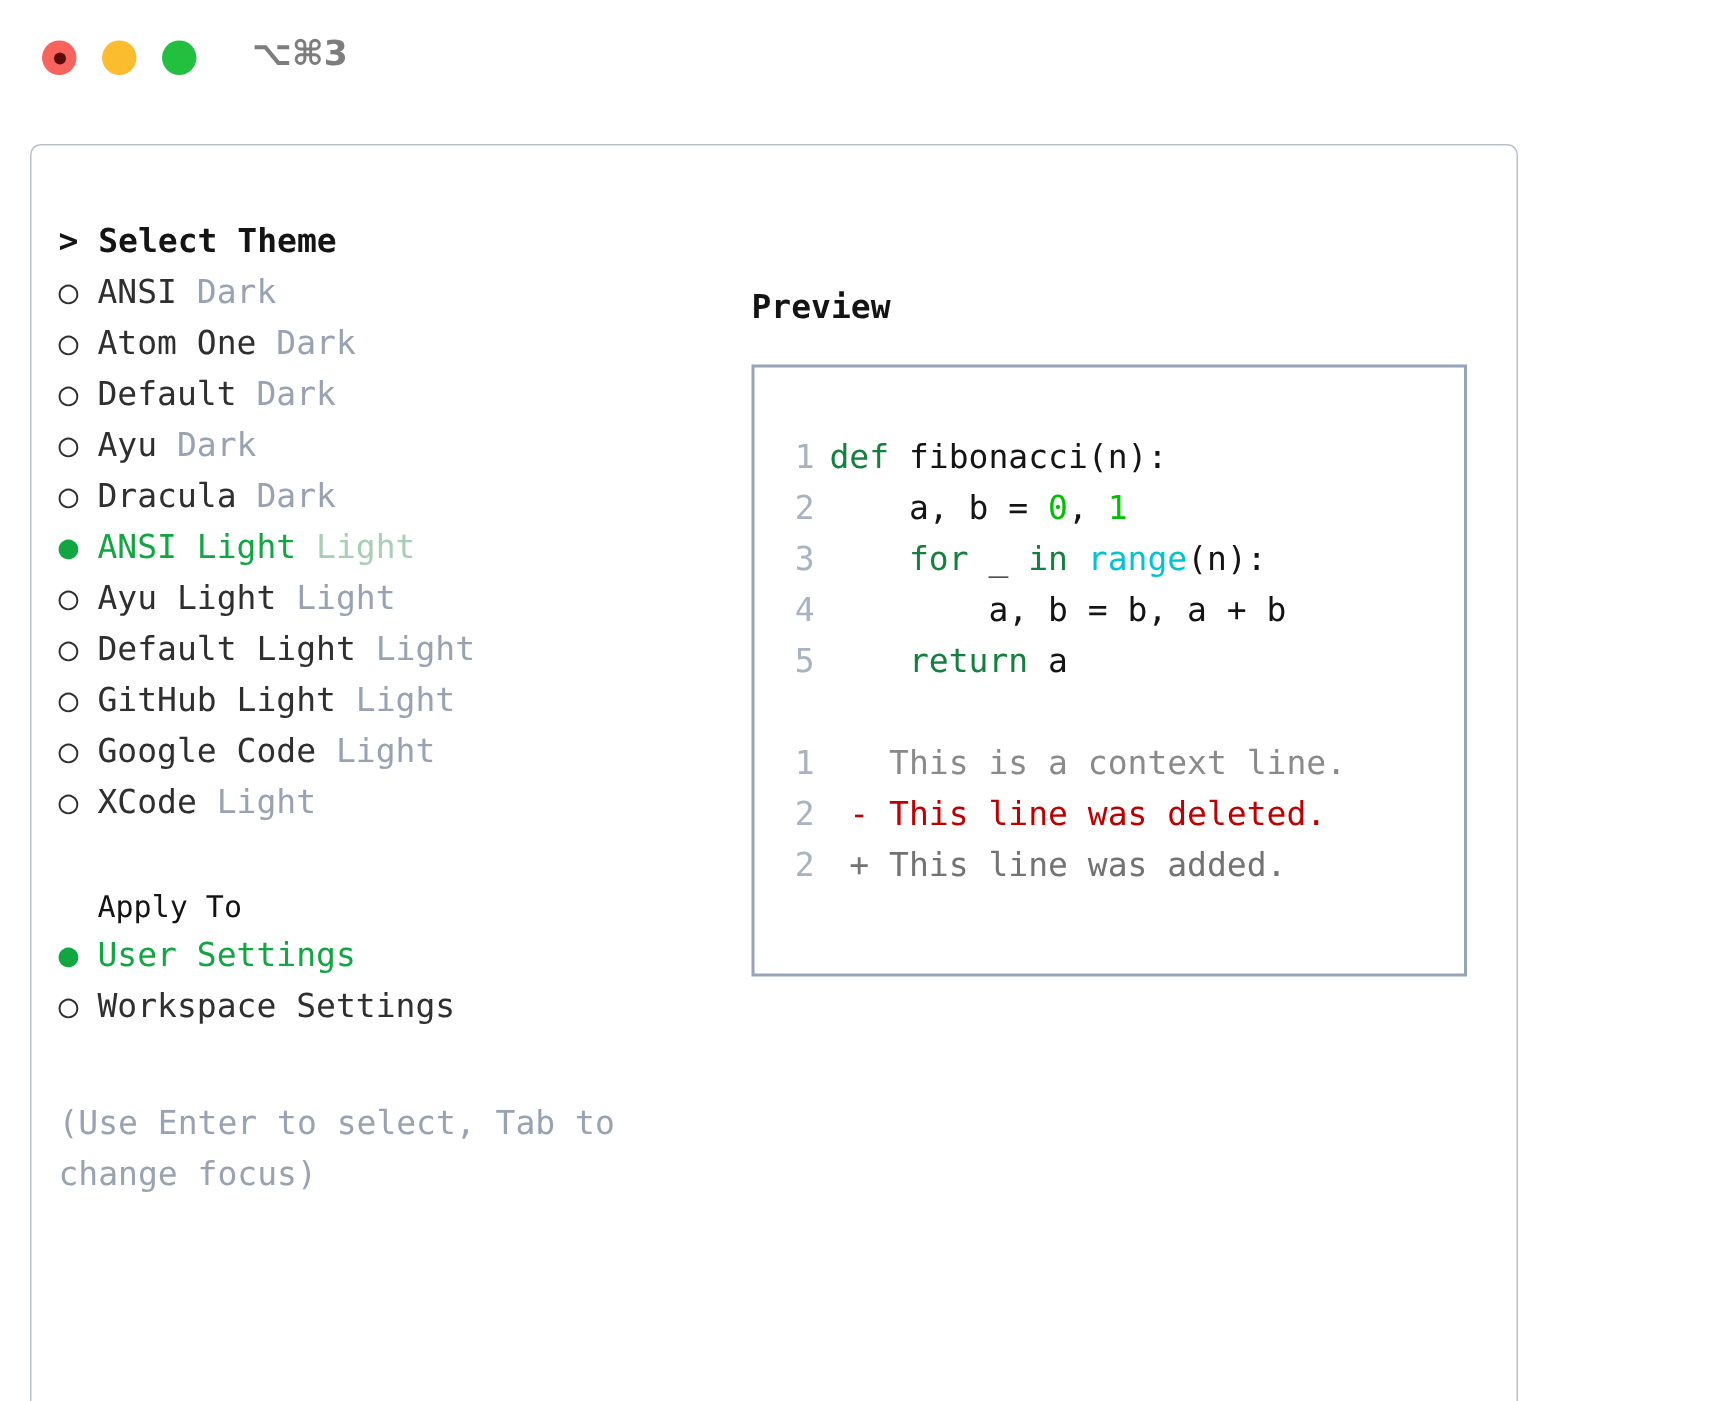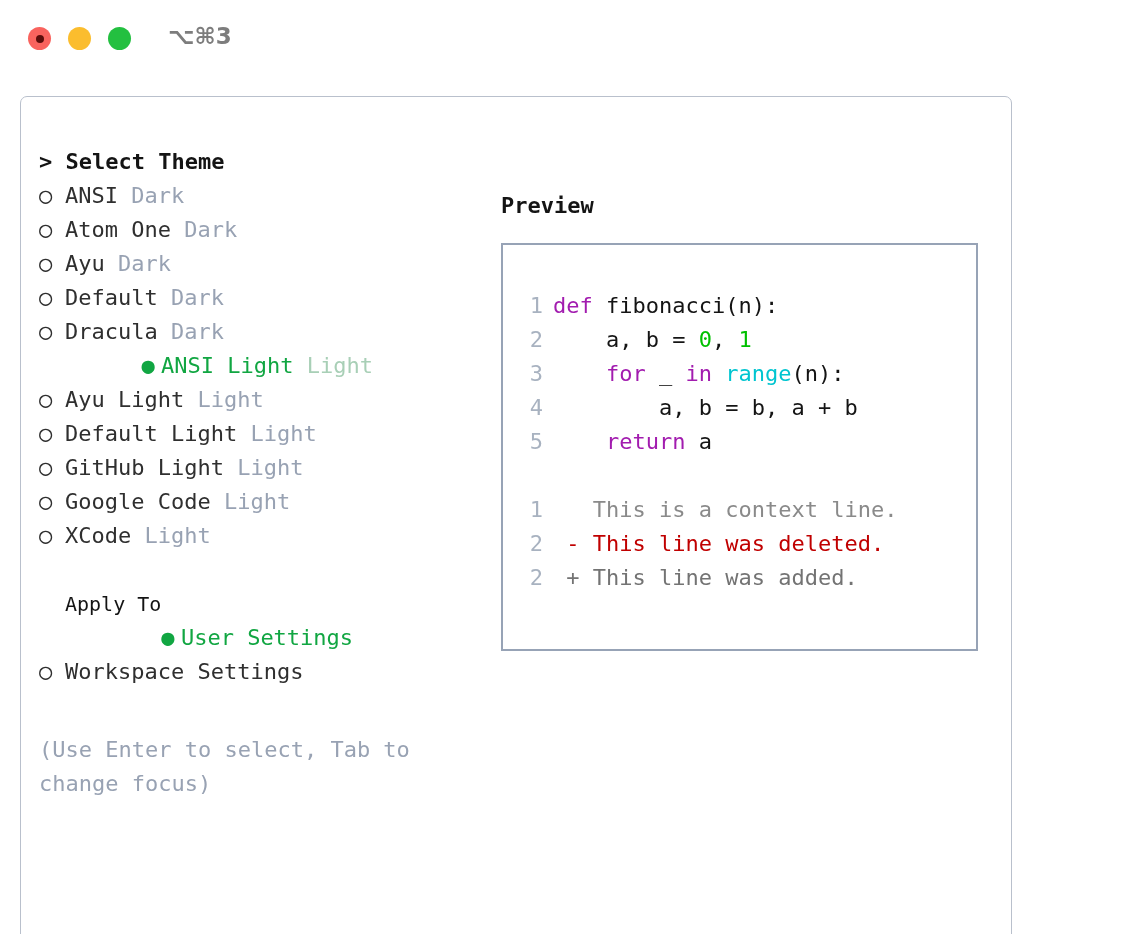--- a/index.html
+++ b/index.html
@@ -98,21 +98,20 @@
     line-height: 34px;
     color: #2f2f2f;
     white-space: pre;
   }
   .option-row .marker {
     display: inline-block;
     width: 26px;
   }
   .option-row.selected {
     color: #11a642;
-    text-align: center;
   }
   .option-row .variant {
     color: #98a2b3;
   }
   .option-row.selected .variant {
     color: #a8cfb6;
   }
 
   .spacer-row {
     height: 34px;
@@ -170,21 +169,21 @@
   }
   .code-line .lineno {
     display: inline-block;
     width: 24px;
     text-align: right;
     color: #a8b2c0;
     margin-right: 10px;
   }
   .blank-line { height: 34px; }
 
-  .tok-kw   { color: #a21caf; }
+  .tok-kw   { color: #15803d; }
   .tok-fn   { color: #00c5d0; }
   .tok-num  { color: #00c000; }
   .tok-plain{ color: #141414; }
 
   .diff-context { color: #8a8a8a; }
   .diff-del     { color: #c00000; }
   .diff-add     { color: #737373; }
 </style>
 </head>
 <body>
@@ -200,22 +199,22 @@
 
   <div id="main-panel">
 
     <div id="theme-column">
 
       <div class="section-heading">&gt; Select Theme</div>
 
       <div id="theme-list">
           <div class="option-row"><span class="marker">○</span><span>ANSI </span><span class="variant">Dark</span></div>
           <div class="option-row"><span class="marker">○</span><span>Atom One </span><span class="variant">Dark</span></div>
+          <div class="option-row"><span class="marker">○</span><span>Default </span><span class="variant">Dark</span></div>
           <div class="option-row"><span class="marker">○</span><span>Ayu </span><span class="variant">Dark</span></div>
-          <div class="option-row"><span class="marker">○</span><span>Default </span><span class="variant">Dark</span></div>
           <div class="option-row"><span class="marker">○</span><span>Dracula </span><span class="variant">Dark</span></div>
           <div class="option-row selected"><span class="marker">●</span><span>ANSI Light </span><span class="variant">Light</span></div>
           <div class="option-row"><span class="marker">○</span><span>Ayu Light </span><span class="variant">Light</span></div>
           <div class="option-row"><span class="marker">○</span><span>Default Light </span><span class="variant">Light</span></div>
           <div class="option-row"><span class="marker">○</span><span>GitHub Light </span><span class="variant">Light</span></div>
           <div class="option-row"><span class="marker">○</span><span>Google Code </span><span class="variant">Light</span></div>
           <div class="option-row"><span class="marker">○</span><span>XCode </span><span class="variant">Light</span></div>
         </div>
 
       <div class="spacer-row"></div>

